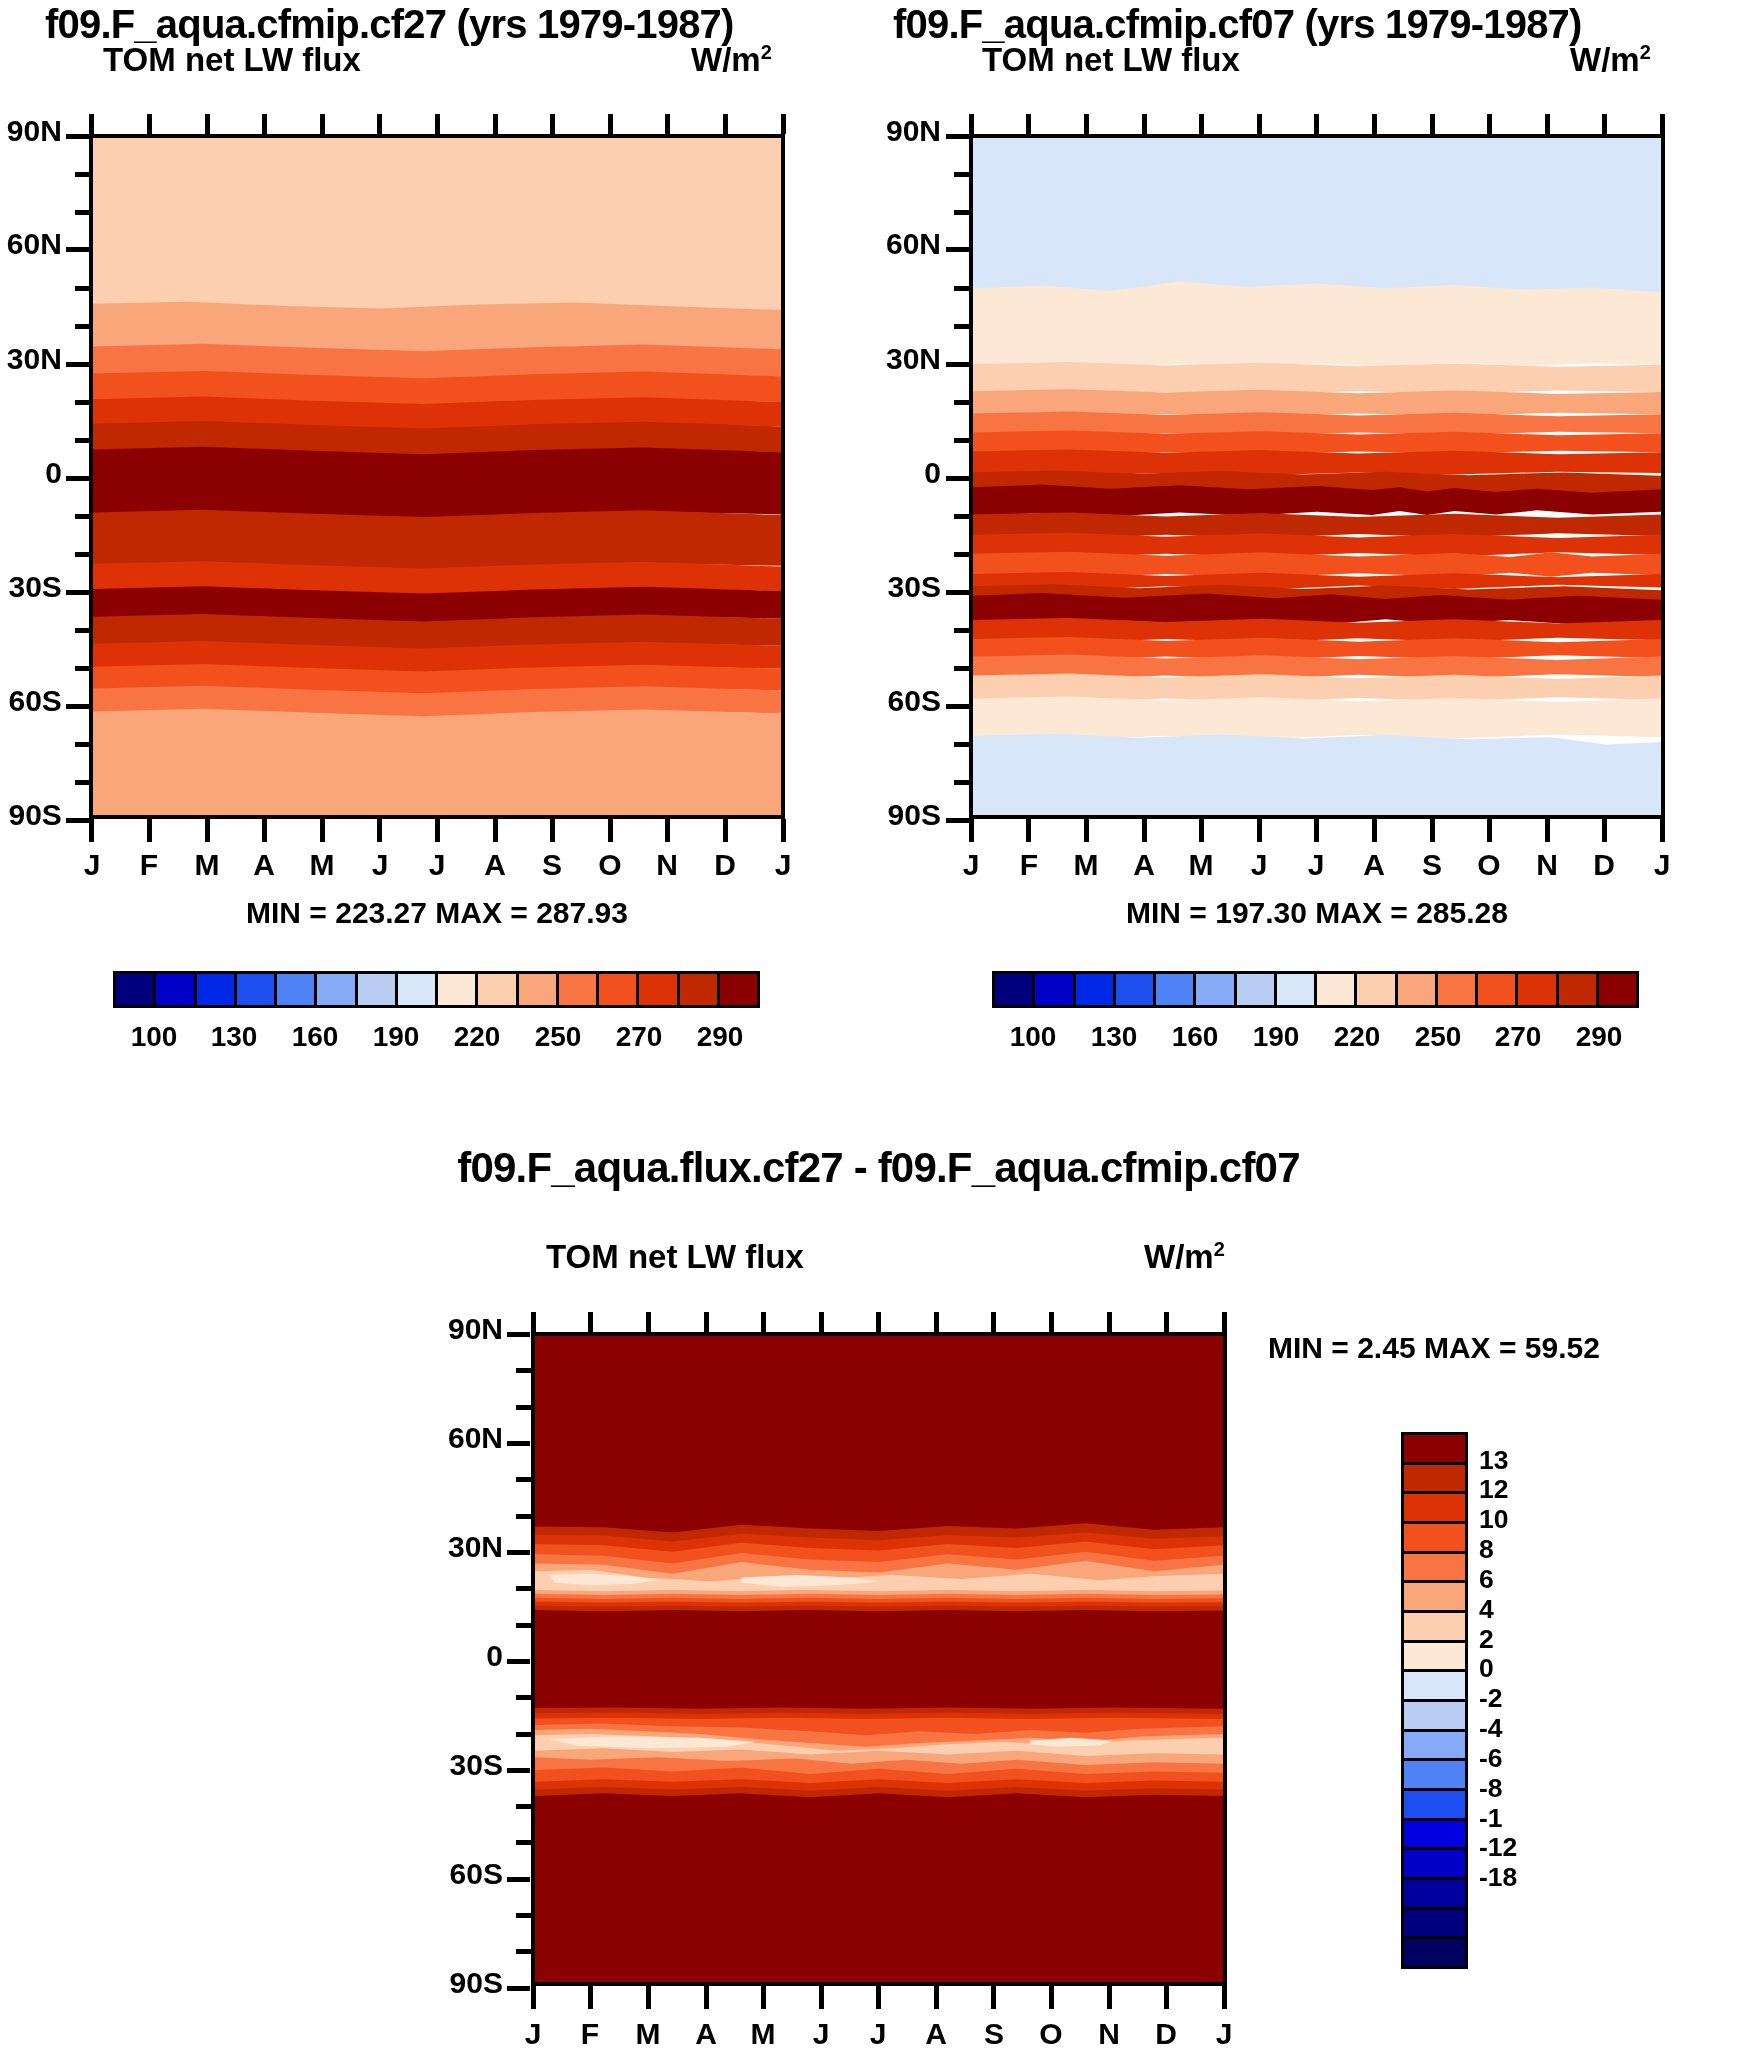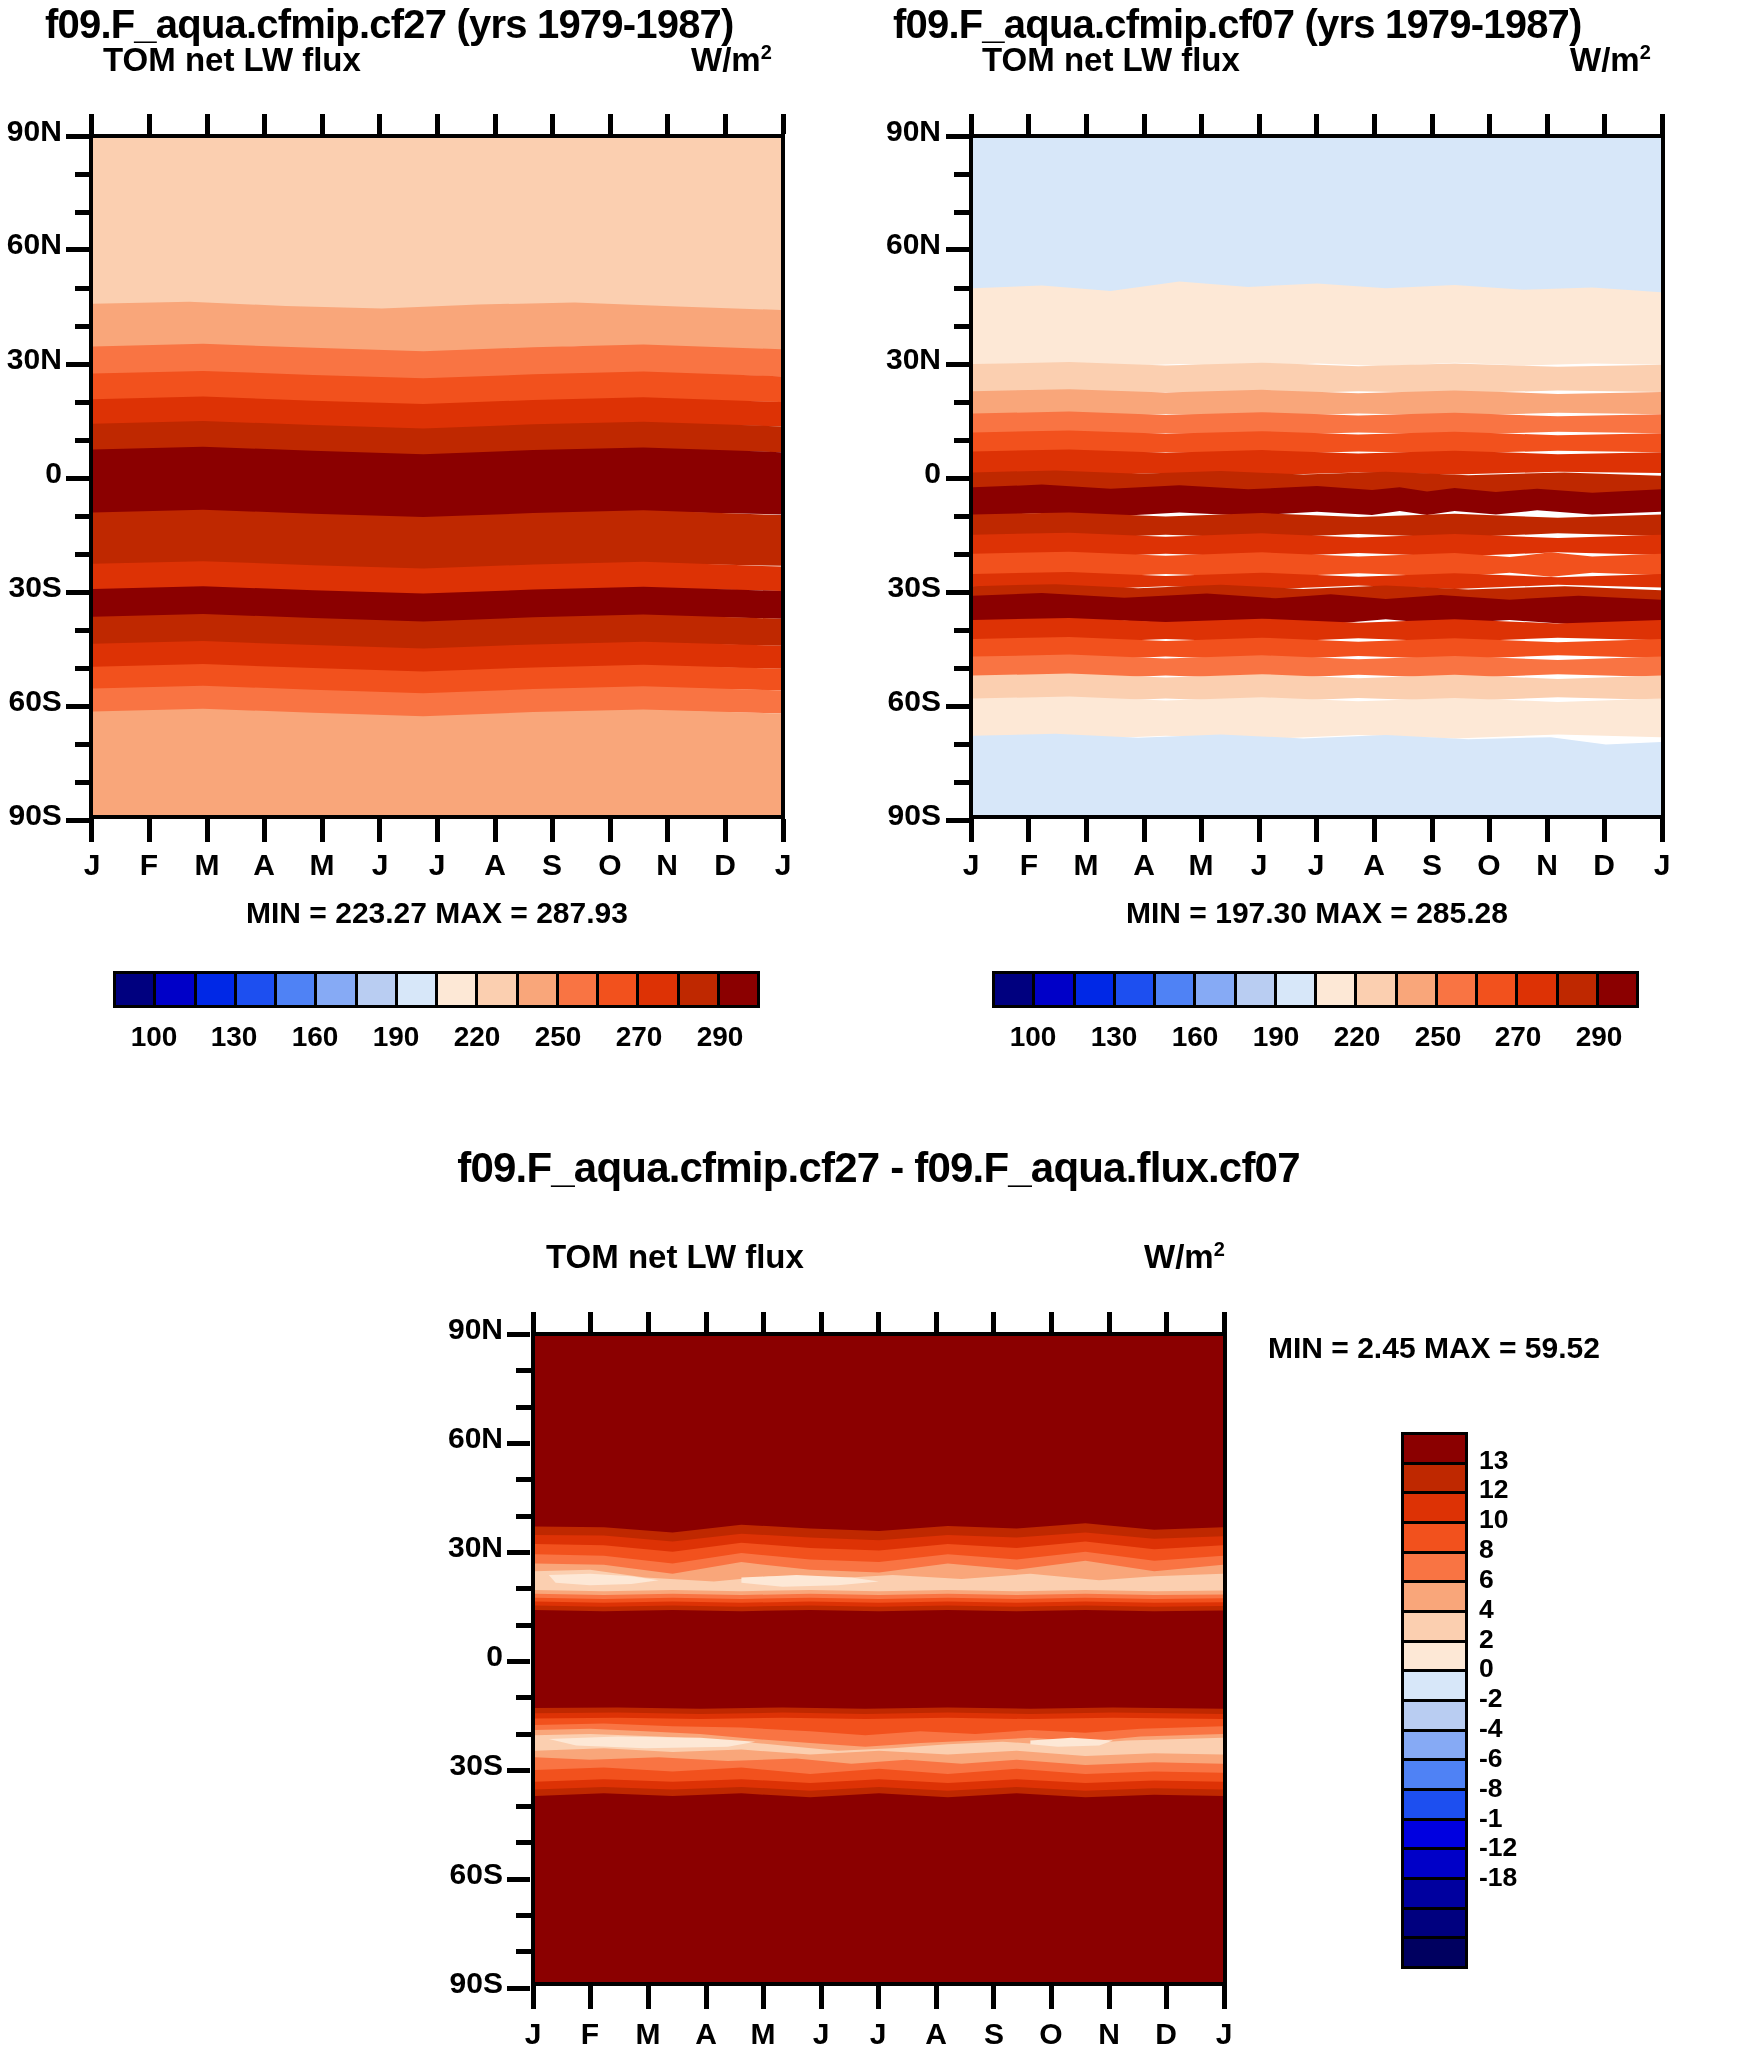--- a/index.html
+++ b/index.html
@@ -318,21 +318,21 @@
     <div class="abs cbnum" style="left:997px;top:1021px;width:72px;text-align:center;">100</div>
     <div class="abs cbnum" style="left:1078px;top:1021px;width:72px;text-align:center;">130</div>
     <div class="abs cbnum" style="left:1159px;top:1021px;width:72px;text-align:center;">160</div>
     <div class="abs cbnum" style="left:1240px;top:1021px;width:72px;text-align:center;">190</div>
     <div class="abs cbnum" style="left:1321px;top:1021px;width:72px;text-align:center;">220</div>
     <div class="abs cbnum" style="left:1402px;top:1021px;width:72px;text-align:center;">250</div>
     <div class="abs cbnum" style="left:1482px;top:1021px;width:72px;text-align:center;">270</div>
     <div class="abs cbnum" style="left:1563px;top:1021px;width:72px;text-align:center;">290</div>
   </div>
 
-<div class="abs diff-title" style="left:0;top:1144px;width:1757px;text-align:center;">f09.F_aqua.cfmip.cf27 - f09.F_aqua.flux.cf07</div>
+<div class="abs diff-title" style="left:0;top:1144px;width:1757px;text-align:center;">f09.F_aqua.flux.cf27 - f09.F_aqua.cfmip.cf07</div>
 
 <div class="abs sub-label" style="left:546px;top:1238px;">TOM net LW flux</div>
 
 <div class="abs units" style="left:1144px;top:1238px;">
   <span>W/m</span><sup>2</sup>
 </div>
 
 <div class="plotframe" style="left:531px;top:1332px;width:696px;height:654px;">
   <div class="plotcanvas">
     <svg viewBox="0 0 100 100" preserveAspectRatio="none">

